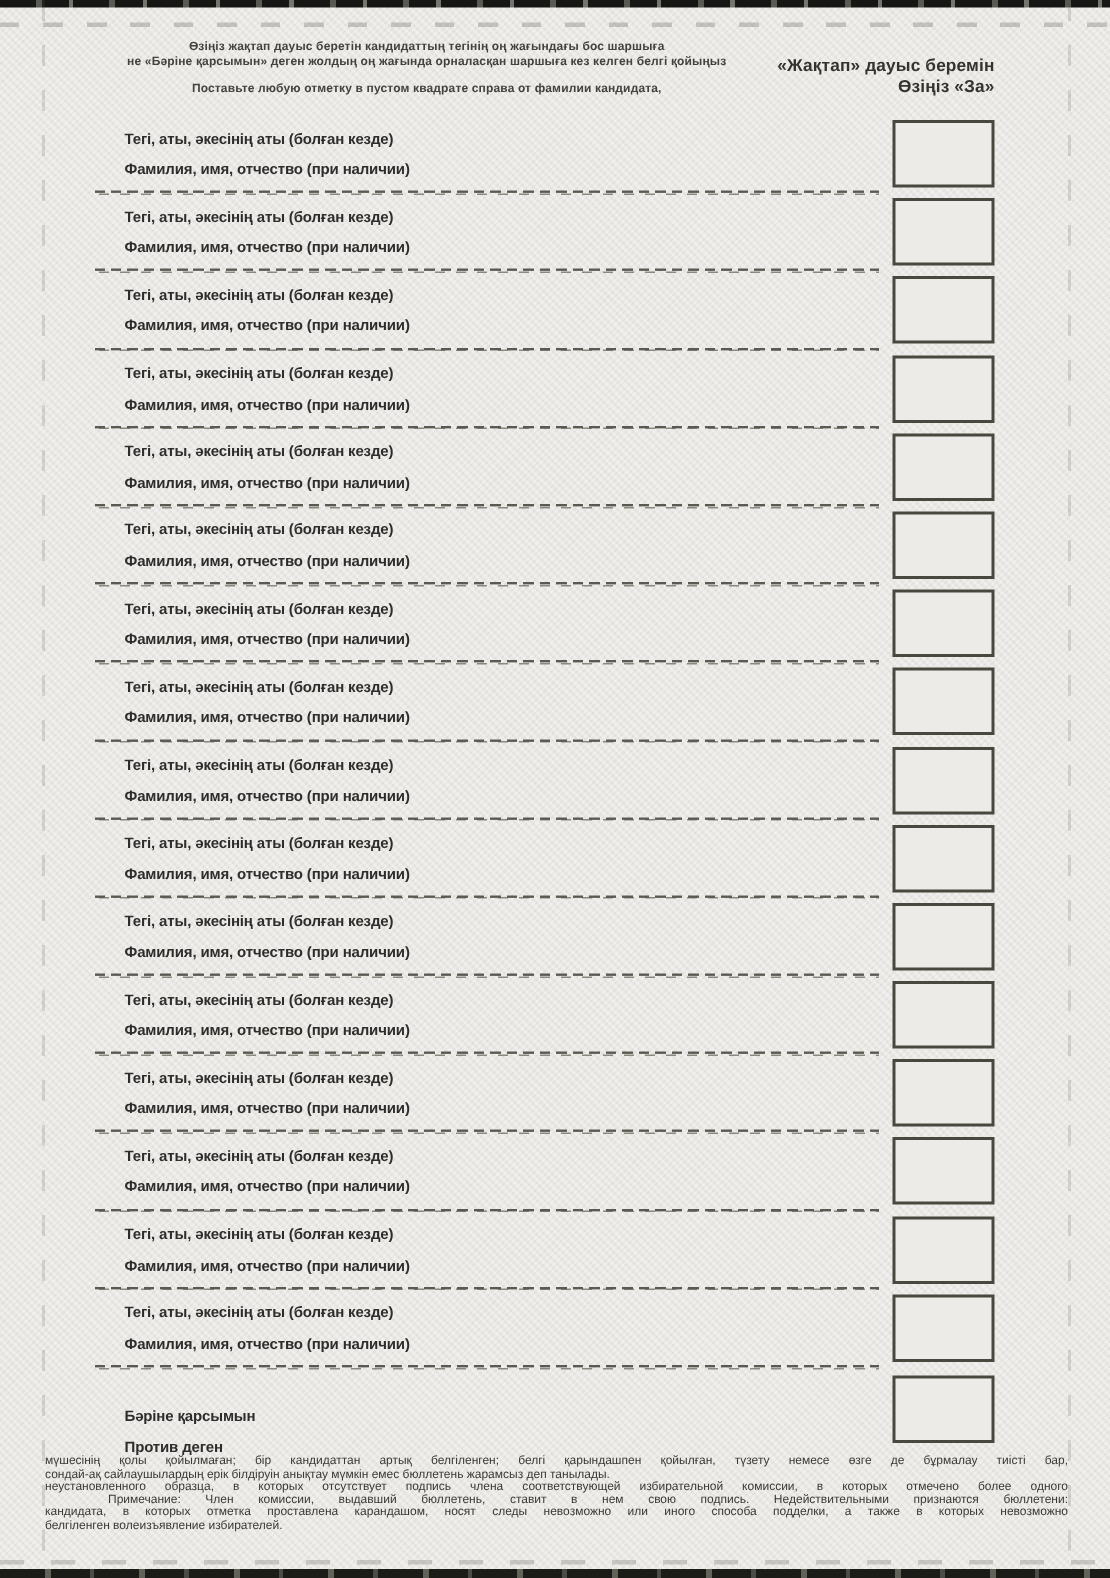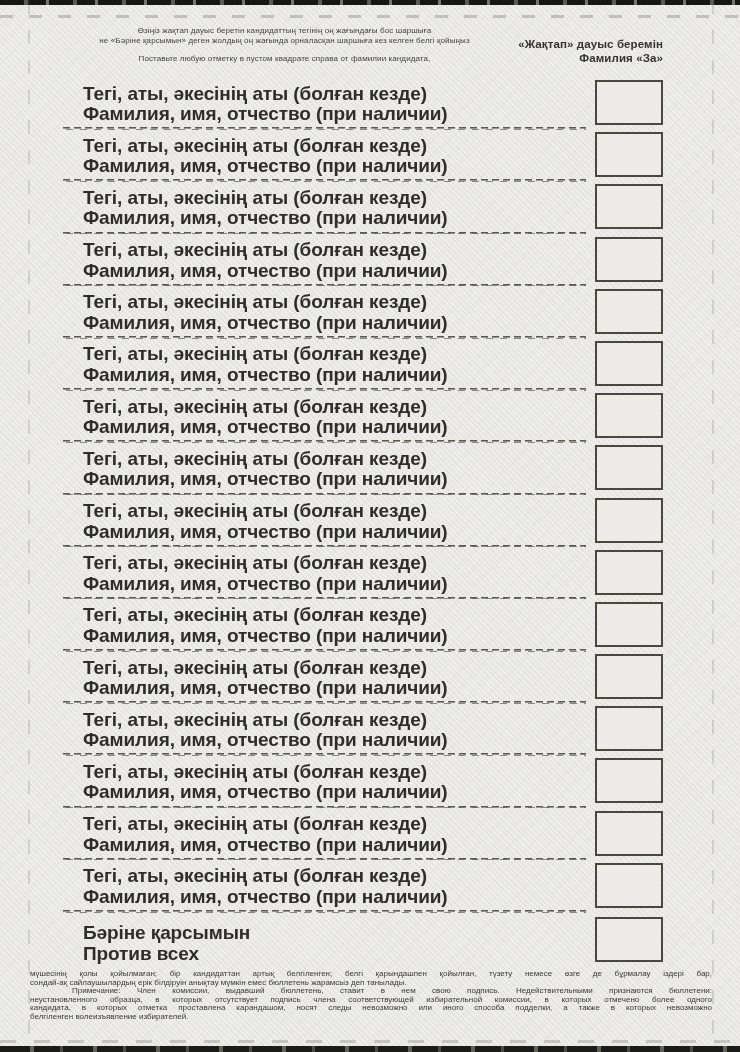--- a/index.html
+++ b/index.html
@@ -37,53 +37,53 @@
     position: absolute; top: 0; height: 1052px; width: 2px; opacity: .18;
     background: repeating-linear-gradient(180deg, #55544e 0 14px, transparent 14px 30px);
   }
   .edge-left { left: 28px; }
   .edge-right { right: 26px; }
 
   
   .instructions {
     position: absolute; left: 62px; top: 26px; width: 445px;
     text-align: center; font-size: 8px; line-height: 9.8px;
-    font-weight: 400; color: #43423e; letter-spacing: .1px;
+    font-weight: 700; color: #43423e; letter-spacing: .1px;
   }
   .instructions .para-kk { margin-bottom: 8px; }
   .vote-for {
     position: absolute; top: 37px; right: 77px;
     text-align: right; font-weight: 700; font-size: 11.5px; line-height: 14px;
     color: #34332f; letter-spacing: .1px; margin-left: 36px;
   }
 
   
   .rows { position: absolute; left: 62px; top: 80px; width: 601px; }
   .row { position: relative; height: 52.2px; }
   .row-text { position: absolute; left: 21px; top: 3.5px; }
   .row-line {
-    font-weight: 700; font-size: 19px; line-height: 20.5px;
+    font-weight: 700; font-size: 10px; line-height: 20.5px;
     color: #2e2d2b; letter-spacing: -.1px; white-space: nowrap;
   }
   .checkbox {
     position: absolute; right: 0; top: 0;
     width: 68px; height: 45px;
     border: 2.5px solid #49483f;
     background: #ecebe8;
   }
   .sep {
     position: absolute; left: 1px; bottom: 2px; width: 523px; height: 3px;
     background:
       repeating-linear-gradient(90deg, #5b5a52 0 7px, transparent 7px 11px) top / 100% 1.6px no-repeat,
       repeating-linear-gradient(90deg, transparent 0 3px, #8a897f 3px 10px, transparent 10px 14px) bottom / 100% 1.4px no-repeat;
   }
 
   
   .against { position: absolute; left: 62px; top: 915px; width: 601px; height: 50px; }
-  .against .row-text { top: 8px; }
+  .against .row-text { top: 20px; }
   .against .checkbox { top: 2px; }
 
   
   .footnote {
     position: absolute; left: 30px; top: 970px; width: 682px;
     font-size: 8px; line-height: 8.6px; color: #3a3936; font-weight: 400;
   }
   .fn-line { text-align: justify; text-align-last: justify; }
   .fn-line.indent { text-indent: 42px; }
   .fn-line.last { text-align-last: left; }
@@ -103,21 +103,21 @@
     <div>Өзіңіз жақтап дауыс беретін кандидаттың тегінің оң жағындағы бос шаршыға</div>
     <div>не «Бәріне қарсымын» деген жолдың оң жағында орналасқан шаршыға кез келген белгі қойыңыз</div>
   </div>
   <div class="para-ru">
     <div>Поставьте любую отметку в пустом квадрате справа от фамилии кандидата,</div>
   </div>
 </div>
 
 <div class="vote-for">
   <div>«Жақтап» дауыс беремін</div>
-  <div>Фамилия «За»</div>
+  <div>Өзіңіз «За»</div>
 </div>
 
 <div class="rows">
 
     <div class="row">
       <div class="row-text">
         <div class="row-line">Тегі, аты, әкесінің аты (болған кезде)</div>
         <div class="row-line">Фамилия, имя, отчество (при наличии)</div>
       </div>
       <div class="checkbox"></div>
@@ -257,29 +257,29 @@
       </div>
       <div class="checkbox"></div>
       <div class="sep"></div>
     </div>
 
 </div>
 
 <div class="against">
   <div class="row-text">
     <div class="row-line">Бәріне қарсымын</div>
-    <div class="row-line">Против всех</div>
+    <div class="row-line">Против деген</div>
   </div>
   <div class="checkbox"></div>
 </div>
 
 <div class="footnote">
   <div>
-    <div class="fn-line">мүшесінің қолы қойылмаған; бір кандидаттан артық белгіленген; белгі қарындашпен қойылған, түзету немесе өзге де бұрмалау іздері бар,</div>
+    <div class="fn-line">мүшесінің қолы қойылмаған; бір кандидаттан артық белгіленген; белгі қарындашпен қойылған, түзету немесе өзге де бұрмалау тиісті бар,</div>
     <div class="fn-line last">сондай-ақ сайлаушылардың ерік білдіруін анықтау мүмкін емес бюллетень жарамсыз деп танылады.</div>
   </div>
   <div>
+    <div class="fn-line">неустановленного образца, в которых отсутствует подпись члена соответствующей избирательной комиссии, в которых отмечено более одного</div>
     <div class="fn-line indent">Примечание: Член комиссии, выдавший бюллетень, ставит в нем свою подпись. Недействительными признаются бюллетени:</div>
-    <div class="fn-line">неустановленного образца, в которых отсутствует подпись члена соответствующей избирательной комиссии, в которых отмечено более одного</div>
     <div class="fn-line">кандидата, в которых отметка проставлена карандашом, носят следы невозможно или иного способа подделки, а также в которых невозможно</div>
     <div class="fn-line last">белгіленген волеизъявление избирателей.</div>
   </div>
 </div>
 
 </body></html>

